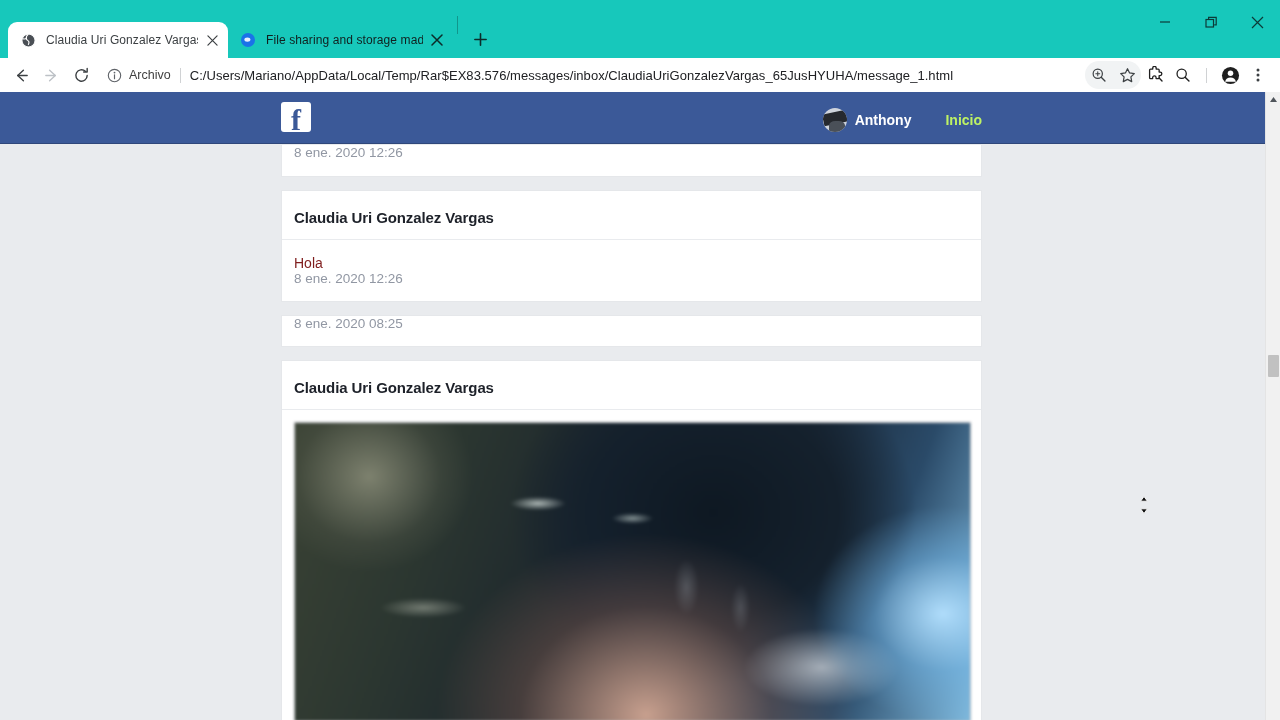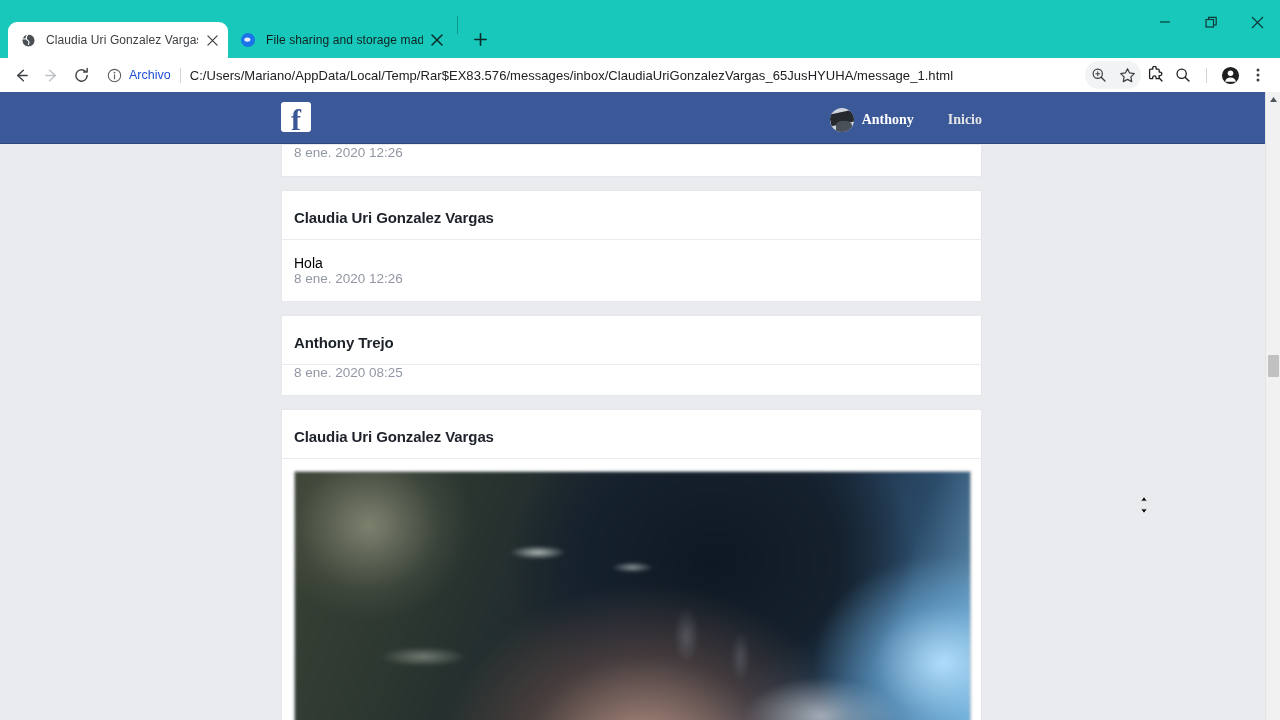--- a/index.html
+++ b/index.html
@@ -106,21 +106,21 @@
     display: flex; align-items: center;
     margin-left: 6px;
     min-width: 0;
   }
   .info-icon {
     width: 24px; height: 24px;
     flex: 0 0 24px;
     display: flex; align-items: center; justify-content: center;
   }
   .scheme {
-    font-size: 12.5px; color: #1d4ed8;
+    font-size: 12.5px; color: #404040;
     margin-left: 3px; white-space: nowrap;
   }
   .vbar {
     width: 1px; height: 15px;
     background: #d0d2d4;
     margin: 0 9px;
   }
   .url {
     font-size: 13px; color: #202124;
     white-space: nowrap; overflow: hidden;
@@ -166,21 +166,21 @@
     font-family: "Liberation Serif", serif;
     font-weight: bold;
     font-size: 30px;
     color: #3b5998;
     line-height: 30px;
     transform: translateY(3px);
   }
   .fb-right {
     position: absolute; right: 298px; top: 0;
     height: 56px;
-    display: flex; align-items: center; gap: 0; font-family: Liberation Serif, serif;
+    display: flex; align-items: center; gap: 0;
   }
   .fb-avatar {
     width: 24px; height: 24px;
     border-radius: 50%;
     overflow: hidden;
     background: #cfd4dc;
     position: relative;
     margin-right: 8px;
     flex: 0 0 24px;
   }
@@ -195,21 +195,21 @@
     width:16px; height:11px;
     background:#4a5058;
     border-radius: 40% 40% 0 0;
   }
   .fb-name {
     color: #ffffff;
     font-size: 14px;
     font-weight: bold;
   }
   .fb-inicio {
-    color: #e5e5e5;
+    color: #bef264;
     font-size: 14px;
     font-weight: bold;
     margin-left: 34px;
   }
 
   
   .content {
     position: absolute;
     left: 281px; top: 53px;
     width: 701px;
@@ -226,21 +226,21 @@
   .msg-author {
     font-size: 15px;
     font-weight: bold;
     color: #1d2129;
     padding: 18px 12px 13px 12px;
     border-bottom: 1px solid #e9ebee;
     letter-spacing: -.1px;
   }
   .msg-body {
     font-size: 14px;
-    color: #000000;
+    color: #7f1d1d;
     padding: 15px 12px 0 12px;
     display: flex; align-items: center; gap: 6px;
   }
   .msg-emoji { font-size: 15px; line-height: 1; }
   .msg-time {
     font-size: 13.5px;
     color: #9197a3;
     padding: 0 12px 15px 12px;
   }
   .card-top-partial { padding-top: 0; }
@@ -474,21 +474,20 @@
 
       <div class="card spaced">
         <div class="msg-author">Claudia Uri Gonzalez Vargas</div>
         <div class="msg-body">
           <span>Hola</span>
         </div>
         <div class="msg-time">8 ene. 2020 12:26</div>
       </div>
 
       <div class="card spaced">
-        <div class="msg-author">Anthony Trejo</div>
         <div class="msg-time">8 ene. 2020 08:25</div>
       </div>
 
       <div class="card spaced">
         <div class="msg-author">Claudia Uri Gonzalez Vargas</div>
         <div class="photo-wrap">
           <div class="photo"></div>
         </div>
       </div>
     </div>

